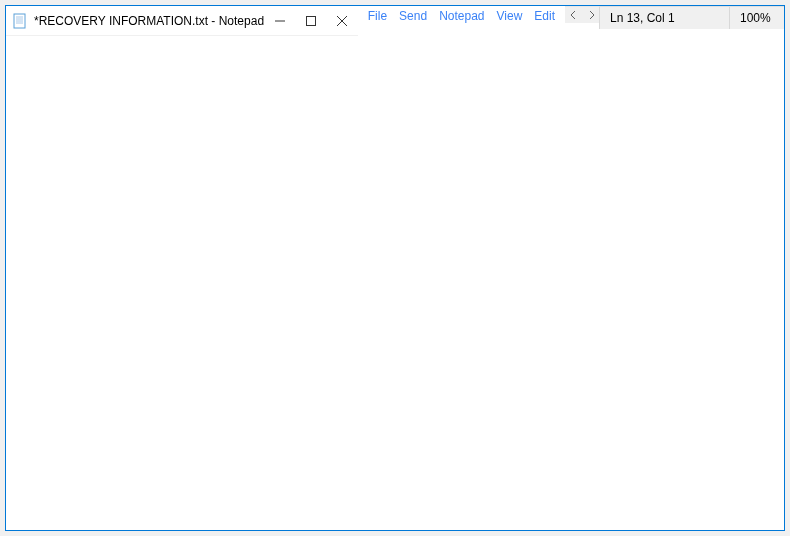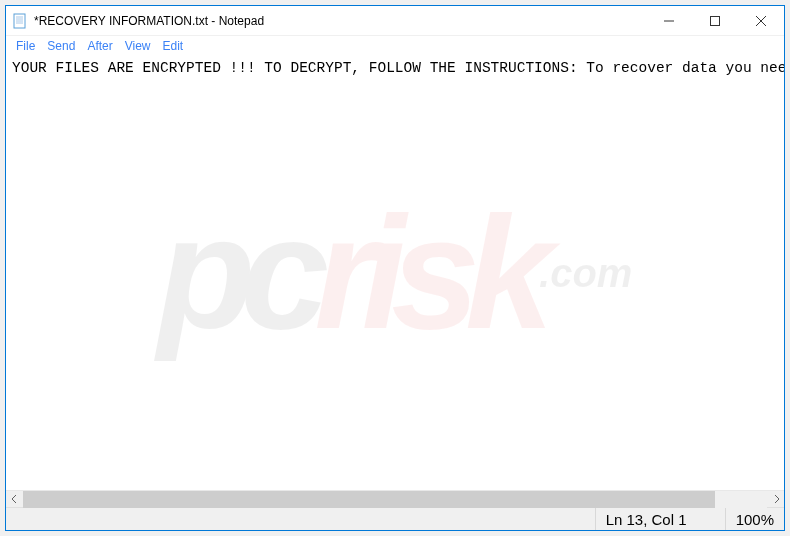--- a/index.html
+++ b/index.html
@@ -10,21 +10,21 @@
     height: 536px;
     overflow: hidden;
     padding: 5px;
   }
   .window {
     width: 780px;
     height: 526px;
     border: 1px solid #0078d7;
     background: #fff;
     display: flex;
-    flex-direction: column;
+    flex-direction: row;
     position: relative;
   }
   .titlebar {
     height: 30px;
     display: flex;
     align-items: center;
     background: #fff;
     border-bottom: 1px solid #f0f0f0;
   }
   .titlebar-icon {
@@ -87,21 +87,21 @@
   .hscroll-track { flex: 1; height: 17px; position: relative; background: #f0f0f0; }
   .hscroll-thumb {
     position: absolute; left: 0; top: 0; height: 17px; width: 93%;
     background: #cdcdcd;
   }
   .statusbar {
     height: 23px;
     background: #f0f0f0;
     display: flex;
     align-items: center;
-    font-size: 15px;
+    font-size: 12px;
     color: #000;
     border-top: 1px solid #e0e0e0;
   }
   .status-cell {
     padding: 0 10px;
     height: 100%;
     display: flex;
     align-items: center;
     border-left: 1px solid #d8d8d8;
   }
@@ -154,21 +154,21 @@
       <svg width="10" height="10">
           <line x1="0" y1="0" x2="10" y2="10" stroke-width="1"></line>
           <line x1="10" y1="0" x2="0" y2="10" stroke-width="1"></line>
         </svg>
     </div>
   </div>
 
   <div class="menubar">
     <span class="menu-item">File</span>
     <span class="menu-item">Send</span>
-    <span class="menu-item">After</span>
+    <span class="menu-item">Notepad</span>
     <span class="menu-item">View</span>
     <span class="menu-item">Edit</span>
   </div>
 
   <div class="content-wrap">
     <div class="watermark">
       <span>pc</span>
         <span class="red"><span>risk</span></span>
         <span style="font-size:40px;letter-spacing:0">.com</span>
     </div>

